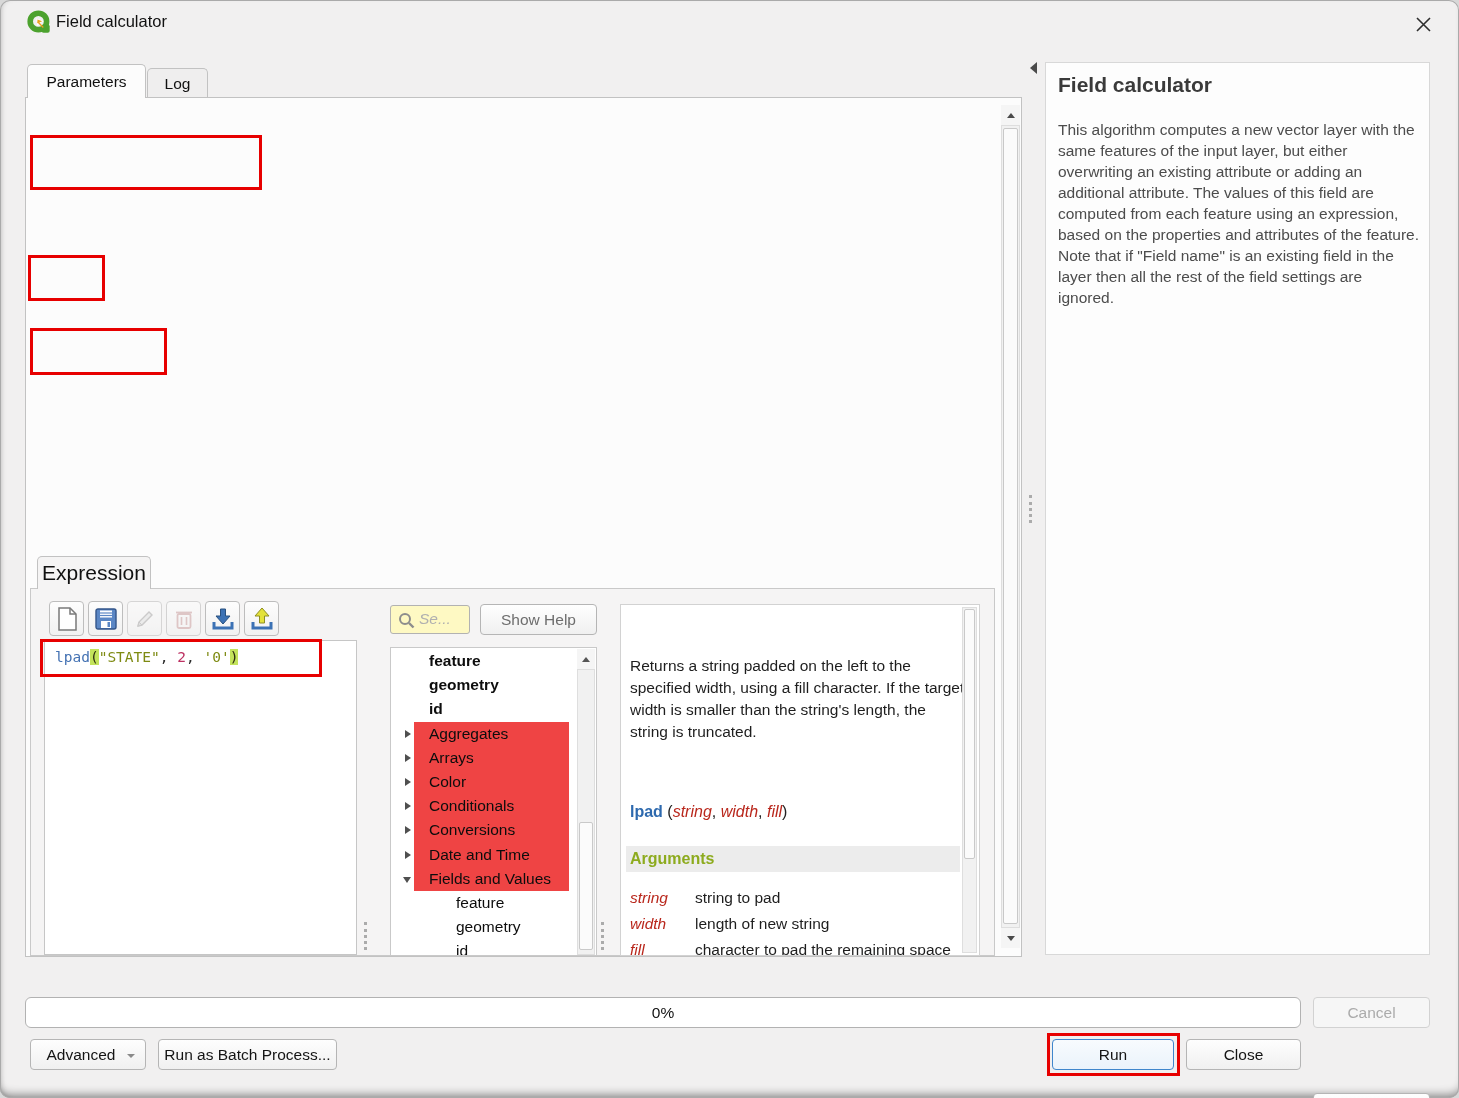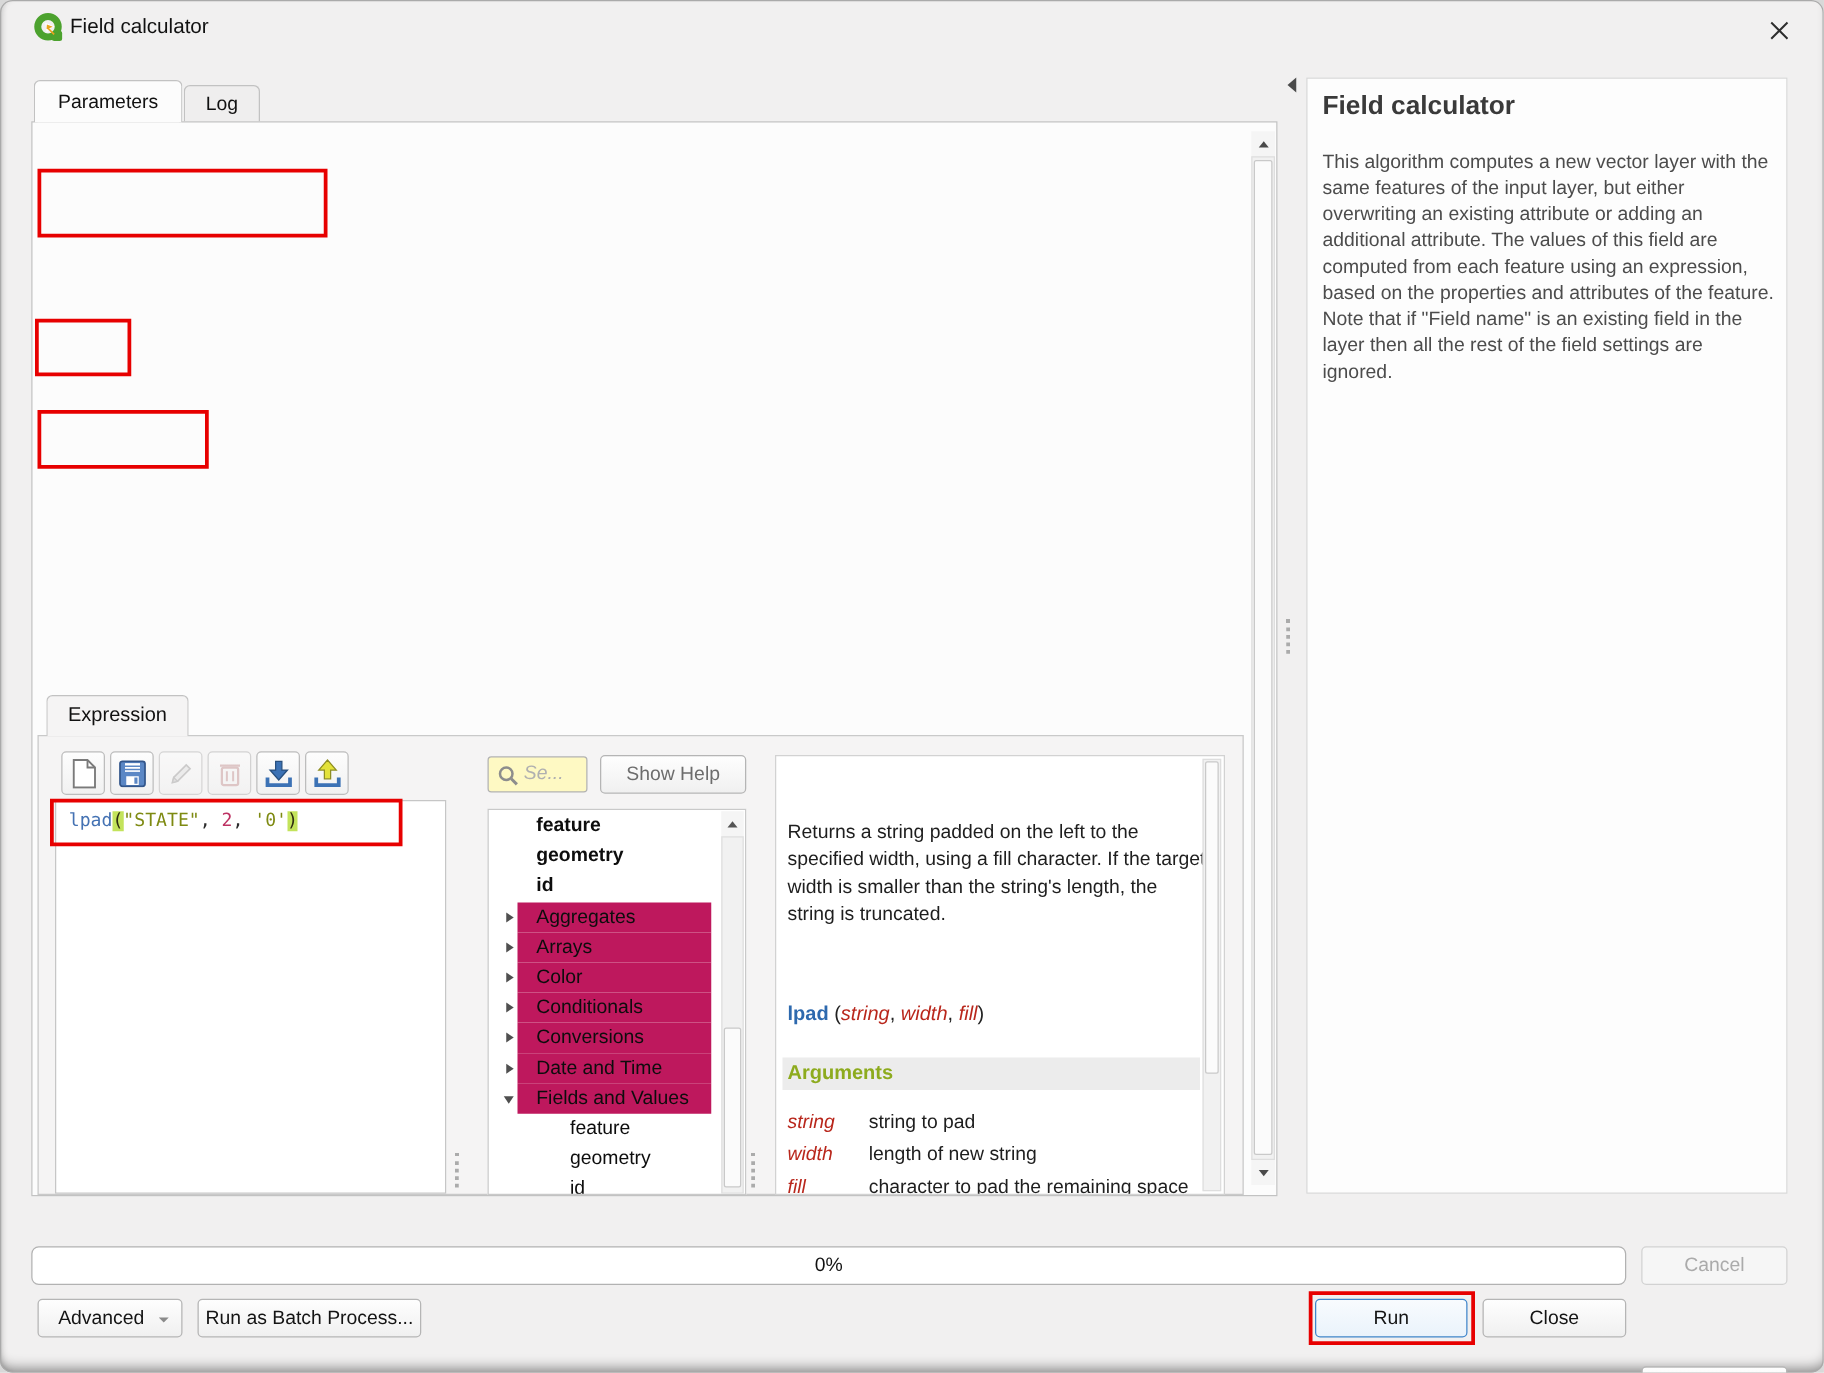--- a/index.html
+++ b/index.html
@@ -34,37 +34,37 @@
   
   .btn { background:linear-gradient(#fefefe,#f0f0f0); border:1px solid #b5b5b5; border-radius:4px; display:flex; align-items:center; justify-content:center; font-size:15.5px; color:#141414; cursor:pointer; }
   .btn.disabled { background:#f6f6f6; border-color:#d2d2d2; color:#ababab; cursor:default; }
   .icon-btn { background:linear-gradient(#fdfdfd,#f1f1f1); border:1px solid #bdbdbd; border-radius:4px; display:flex; align-items:center; justify-content:center; cursor:pointer; }
 
   
   .red-box { border:3px solid #e70000; z-index:60; pointer-events:none; }
 
   
   #formula-group { left:30px; top:588px; width:965px; height:368px; background:#f5f4f4; border:1px solid #c9c9c9; }
-  .xtab { border:1px solid #c2c2c2; border-bottom:none; border-radius:5px 5px 0 0; display:flex; align-items:center; justify-content:center; font-size:16px; color:#111; }
+  .xtab { border:1px solid #c2c2c2; border-bottom:none; border-radius:5px 5px 0 0; display:flex; align-items:center; justify-content:center; font-size:21px; color:#111; }
 
   
   #expr-editor { left:44px; top:640px; width:313px; height:315px; background:#fff; border:1px solid #c6c6c6; }
   #expr-line { position:absolute; left:10px; top:8px; font-family:"DejaVu Sans Mono", monospace; font-size:14.5px; white-space:pre; }
   .tk-fn { color:#4472b3; }
   .tk-hl { background:#c3e35b; color:#2e2e10; }
   .tk-str { color:#7e8a12; }
   .tk-num { color:#bd3162; }
   .tk-plain { color:#2c2c2c; }
 
   
   #func-tree { left:390px; top:647px; width:207px; height:309px; background:#fff; border:1px solid #c9c9c9; overflow:hidden; }
   .trow { position:relative; height:24.2px; }
   .trow .lblbox { position:absolute; left:38px; top:0; height:100%; display:flex; align-items:center; font-size:15.5px; color:#0d0d0d; white-space:nowrap; }
   .trow.b .lblbox { font-weight:bold; }
-  .trow.sel .lblbox { left:23px; width:155px; padding-left:15px; background:#be185d; }
+  .trow.sel .lblbox { left:23px; width:155px; padding-left:15px; background:#ef4444; }
   .trow.child .lblbox { left:65px; }
   .tarr-r { position:absolute; left:14px; top:8px; width:0; height:0; border-top:4.5px solid transparent; border-bottom:4.5px solid transparent; border-left:6.5px solid #4f4f4f; }
   .tarr-d { position:absolute; left:12px; top:10px; width:0; height:0; border-left:4.5px solid transparent; border-right:4.5px solid transparent; border-top:6.5px solid #4f4f4f; }
 
   
   .sb-track { background:#f1f1f1; border:1px solid #dedede; }
   .sb-thumb { background:#fbfbfb; border:1px solid #c9c9c9; border-radius:2px; }
   .sb-btn { display:flex; align-items:center; justify-content:center; background:#f5f5f5; }
 
   

